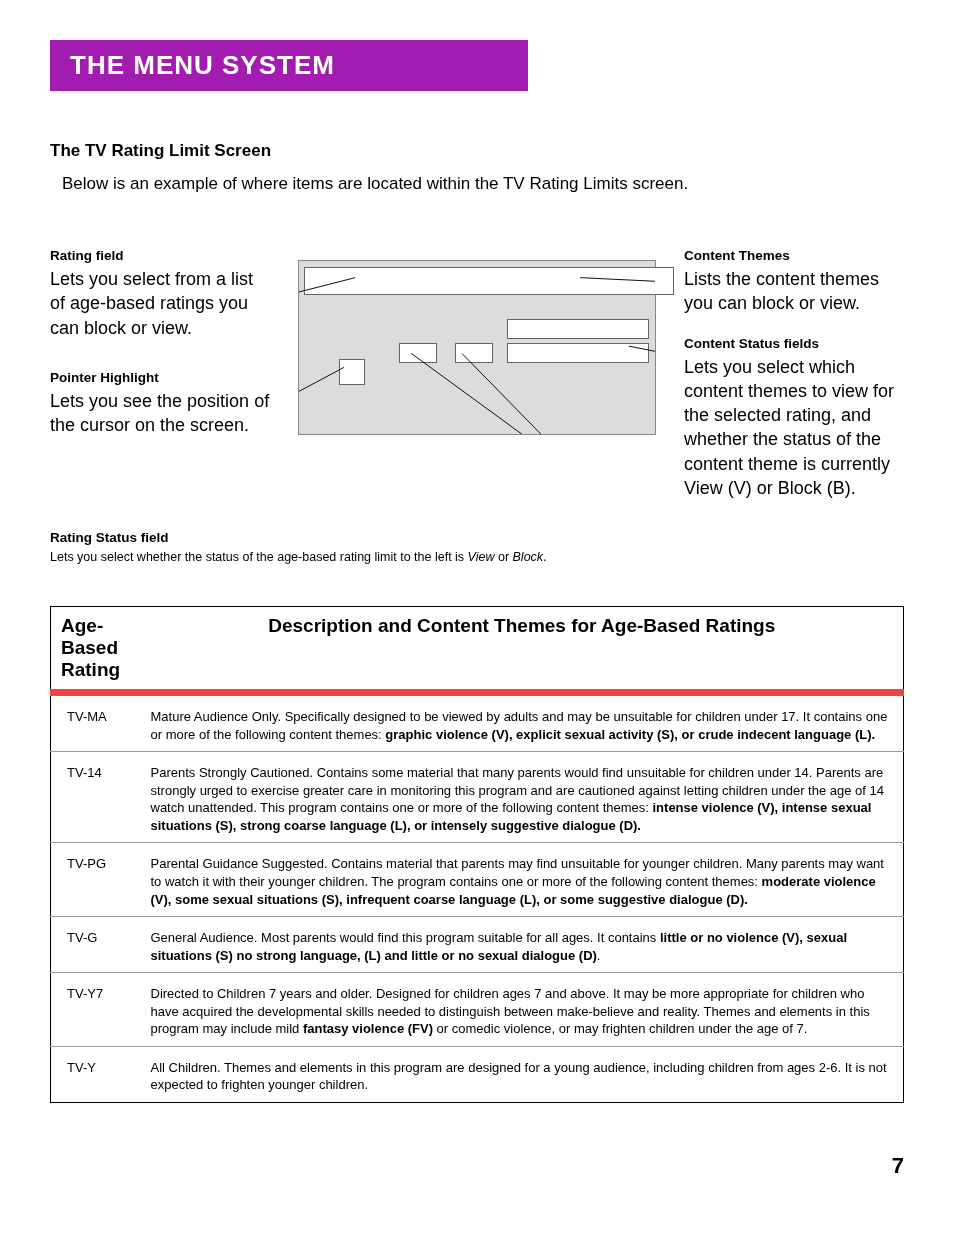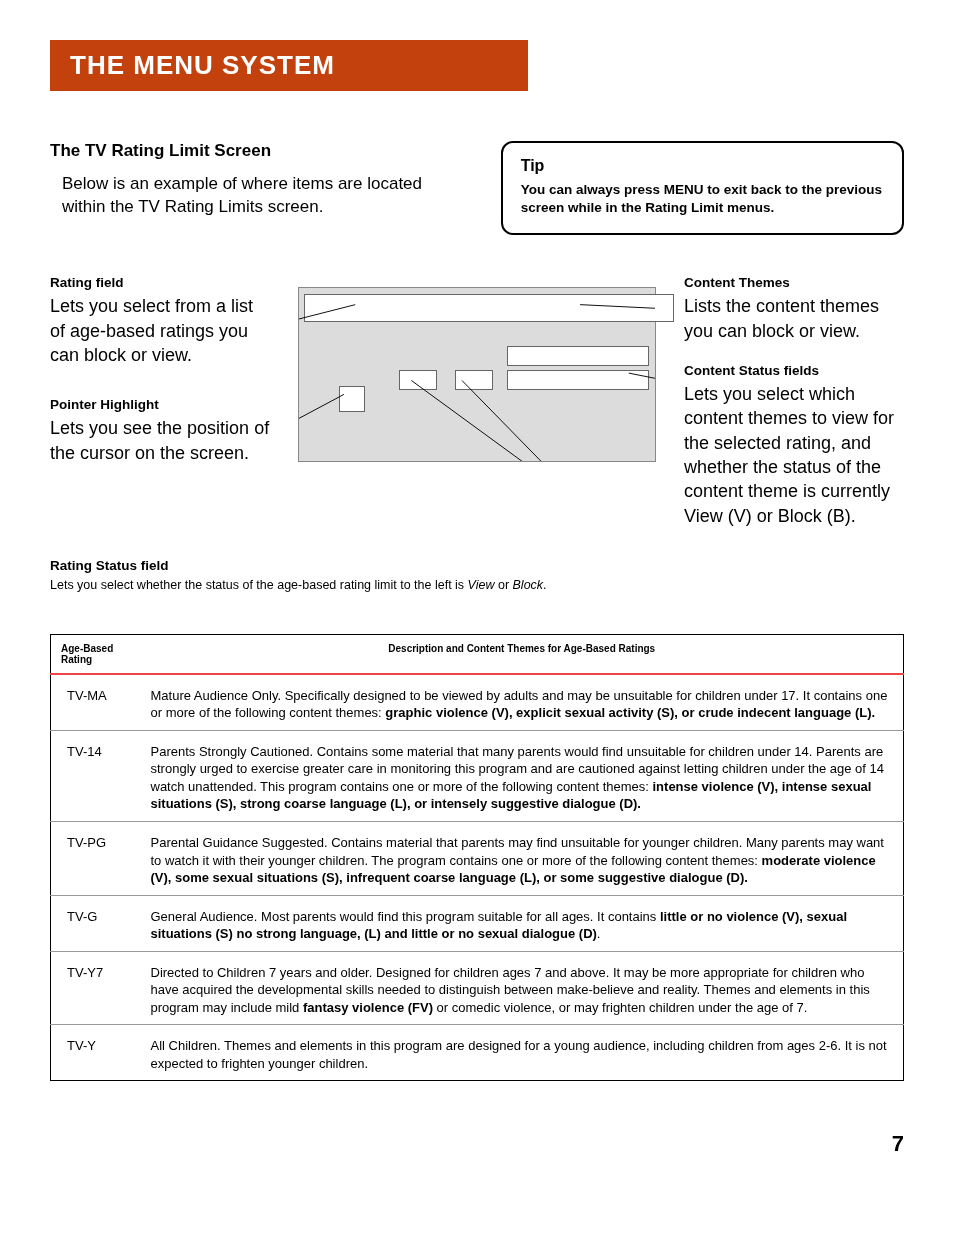--- a/index.html
+++ b/index.html
@@ -6,21 +6,21 @@
   body {
     font-family: "Helvetica Neue", Helvetica, Arial, sans-serif;
     font-size: 13px;
     margin: 0;
     padding: 40px 50px 40px 50px;
     color: #000;
     background: #fff;
     width: 954px;
   }
   .header-bar {
-    background: #c2410c;
+    background: #a21caf;
     color: #fff;
     font-weight: bold;
     font-size: 26px;
     padding: 10px 20px;
     letter-spacing: 1px;
     font-family: "Trebuchet MS", "Helvetica Neue", sans-serif;
     width: 56%;
     margin-bottom: 50px;
     text-transform: uppercase;
   }
@@ -65,25 +65,25 @@
   .below-right em { font-style: italic; }
 
   table.ratings {
     width: 100%;
     border-collapse: collapse;
     border: 1.5px solid #000;
     font-size: 13px;
     margin-top: 8px;
   }
   table.ratings th {
-    border-bottom: 2px solid #ef4444;
+    border-bottom: 7px solid #ef4444;
     padding: 8px 10px;
     text-align: left;
     font-weight: bold;
-    font-size: 10px;
+    font-size: 19px;
     vertical-align: top;
   }
   table.ratings th.col2 { text-align: center; }
   table.ratings td {
     border-top: 1px solid #999;
     padding: 12px 10px 8px 10px;
     vertical-align: top;
     line-height: 1.35;
     font-size: 13px;
   }
@@ -96,24 +96,20 @@
 </style>
 </head>
 <body>
 
 <div class="header-bar">The Menu System</div>
 
 <div class="intro-row">
   <div class="intro-left">
     <h2>The TV Rating Limit Screen</h2>
     <p>Below is an example of where items are located within the TV Rating Limits screen.</p>
-  </div>
-  <div class="tip-box">
-    <h3>Tip</h3>
-    <p>You can always press MENU to exit back to the previous screen while in the Rating Limit menus.</p>
   </div>
 </div>
 
 <div class="callouts-row">
   <div class="callouts-left">
     <p class="callout-title">Rating field</p>
     <p class="callout-body">Lets you select from a list of age-based ratings you can block or view.</p>
 
     <p class="callout-title" style="margin-top:30px;">Pointer Highlight</p>
     <p class="callout-body">Lets you see the position of the cursor on the screen.</p>

